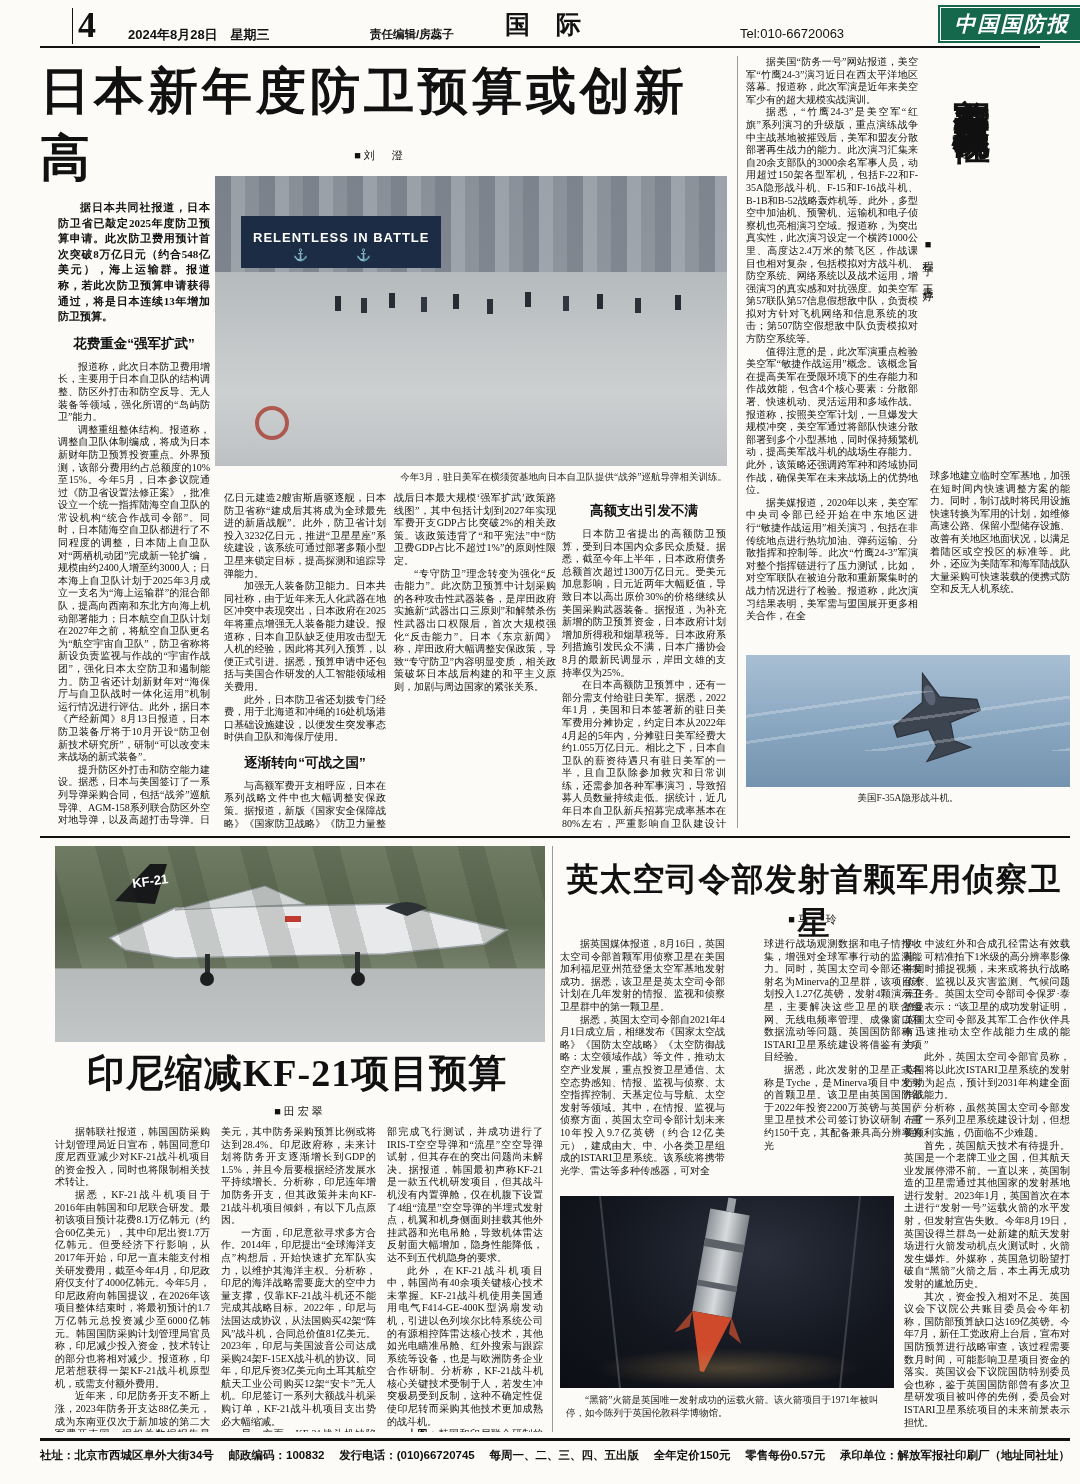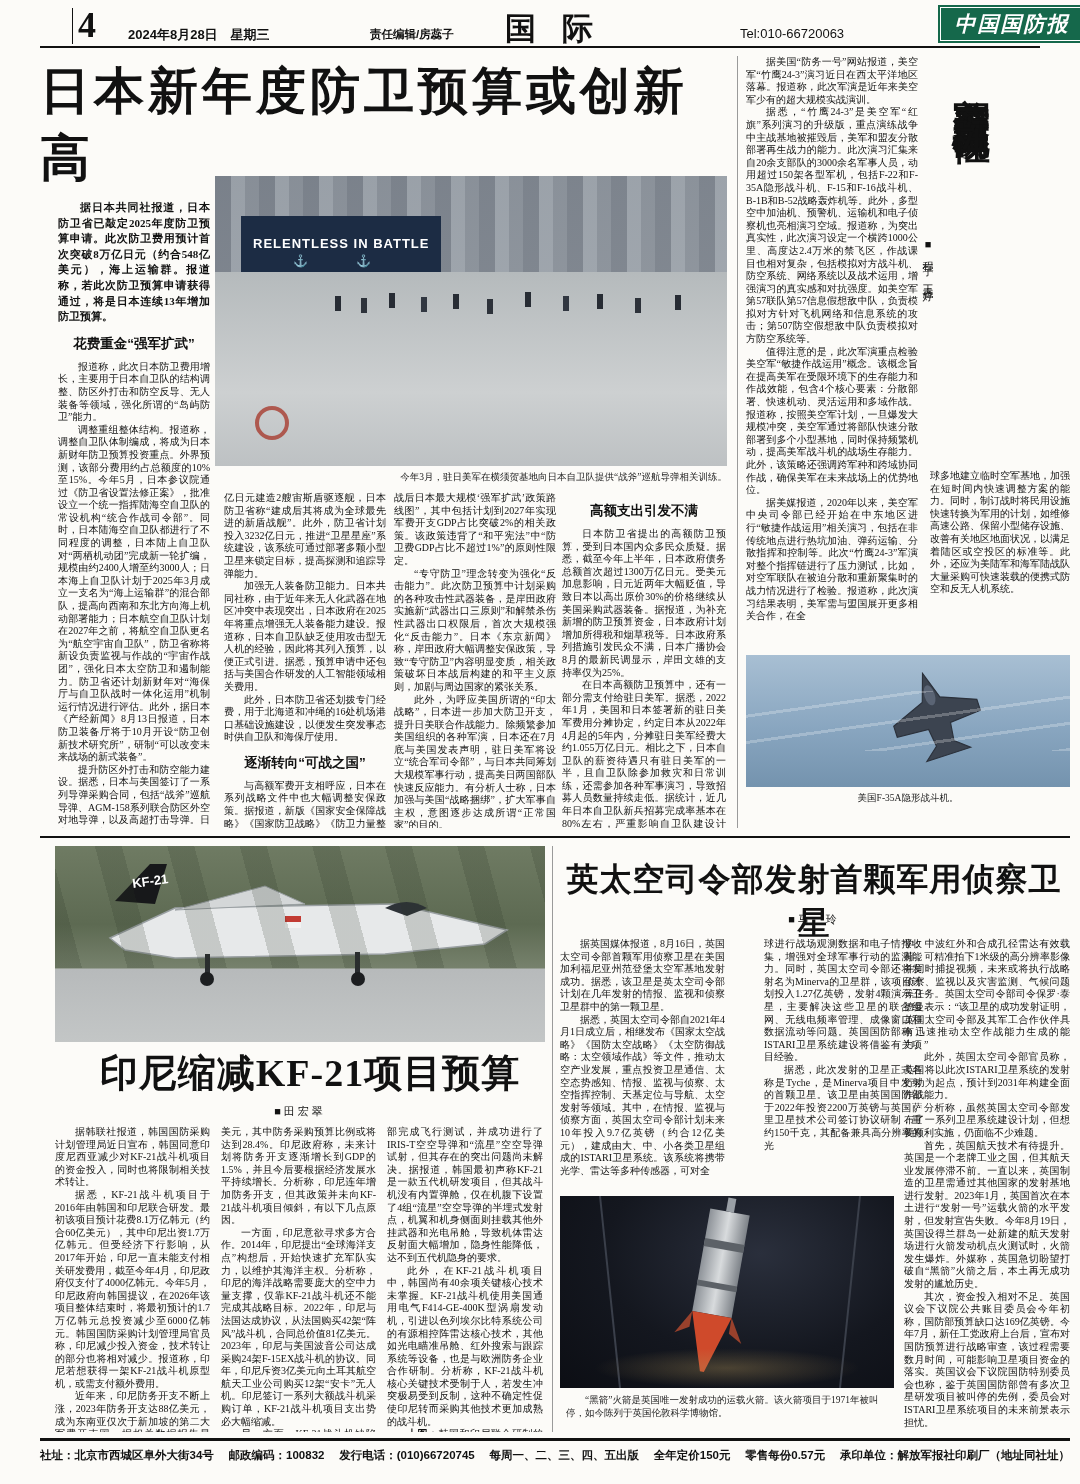--- a/index.html
+++ b/index.html
@@ -4,21 +4,21 @@
 <style>
   html,body{margin:0;padding:0;background:#e9e7e2;}
   #page{position:relative;width:1080px;height:1484px;margin:0 auto;background:#fcfbf8;
         font-family:"Liberation Serif","DejaVu Serif",serif;color:#111;overflow:hidden;}
   
   .hdr-rule{position:absolute;left:40px;top:46px;width:1000px;height:2px;background:#111;}
   .pagenum{position:absolute;left:78px;top:4px;font-size:36px;font-weight:700;font-family:"Liberation Serif",serif;}
   .pagenum-tick{position:absolute;left:72px;top:8px;width:1px;height:36px;background:#111;}
   .hdr-date{position:absolute;left:128px;top:26px;font-size:13px;font-weight:700;font-family:"Liberation Sans",sans-serif;}
   .hdr-editor{position:absolute;left:370px;top:27px;font-size:11.5px;font-weight:700;font-family:"Liberation Sans",sans-serif;}
-  .hdr-section{position:absolute;left:505px;top:8px;font-size:31px;font-weight:900;letter-spacing:26px;font-family:Liberation Serif, serif;}
+  .hdr-section{position:absolute;left:505px;top:8px;font-size:25px;font-weight:900;letter-spacing:26px;font-family:Liberation Serif, serif;}
   .hdr-tel{position:absolute;left:740px;top:26px;font-size:13px;font-family:"Liberation Sans",sans-serif;}
   .masthead{position:absolute;left:938px;top:5px;width:148px;height:38px;background:#15684b;
             display:flex;align-items:center;justify-content:center;box-shadow:inset 0 0 0 2px #15684b, inset 0 0 0 3px #ffffff;}
   .masthead span{color:#fff;font-size:21px;font-style:italic;font-weight:700;letter-spacing:2px;}
   
   .col{position:absolute;overflow:hidden;font-size:10px;line-height:12.6px;text-align:justify;}
   .col p{margin:0;text-indent:2em;}
   .col p.cont{text-indent:0;}
   .subhd{text-indent:0 !important;text-align:center;font-weight:900;font-size:13.5px;line-height:20px;
          font-family:"Liberation Sans",sans-serif;margin:9px 0 7px 0 !important;}
@@ -29,21 +29,21 @@
   
   .jp-headline{position:absolute;left:40px;top:58px;width:680px;text-align:left;
                font-family:"Liberation Sans",sans-serif;font-weight:900;font-size:50px;letter-spacing:4px;}
   .jp-byline{left:40px;top:148px;width:680px;}
   .intro{font-weight:700;font-size:11px;line-height:15.6px;}
   
   .photo{position:absolute;overflow:hidden;}
   .ship{background:linear-gradient(168deg,#8f959c 0%,#aab0b5 28%,#c6cacc 58%,#b2b6b9 100%);}
   .ship .superstruct{position:absolute;left:0;top:0;width:100%;height:96px;opacity:.85;
       background:repeating-linear-gradient(90deg,#767d87 0 16px,#9aa1a9 16px 30px,#868d96 30px 44px);}
-  .ship .banner{position:absolute;left:26px;top:40px;background:#1c2c44;color:#fff;padding:20px 12px 4px;
+  .ship .banner{position:absolute;left:26px;top:40px;background:#1c2c44;color:#fff;padding:14px 12px 4px;
       font-family:"Liberation Sans",sans-serif;font-weight:700;font-size:13px;letter-spacing:1px;text-align:center;}
   .ship .banner .anchors{font-size:12px;letter-spacing:18px;margin-top:2px;}
   .ship .deck{position:absolute;left:0;top:96px;width:100%;height:200px;
       background:linear-gradient(180deg,#b5babc,#cdd0d1 60%,#bcc0c2),
       repeating-linear-gradient(85deg,rgba(130,136,141,.45) 0 2px,rgba(0,0,0,0) 2px 58px),
       repeating-linear-gradient(-4deg,rgba(255,255,255,.5) 0 2px,rgba(0,0,0,0) 2px 30px);}
   .ship .crew{position:absolute;left:120px;top:120px;width:6px;height:15px;background:#272c34;
       box-shadow:26px 2px #2d323a,54px -3px #272c34,86px 1px #313741,118px -2px #272c34,
       152px 3px #2d323a,190px -4px #272c34,228px 0 #313741,262px -2px #272c34,300px 2px #2d323a,340px -1px #272c34;}
   .ship .ring{position:absolute;left:40px;bottom:26px;width:26px;height:26px;border:4px solid #a83c30;border-radius:50%;opacity:.8;}
@@ -54,21 +54,21 @@
   .kf .hillshade{position:absolute;left:0;top:0;width:100%;height:62%;opacity:.5;
       background:repeating-linear-gradient(75deg,rgba(40,50,35,.35) 0 26px,rgba(0,0,0,0) 26px 70px);}
   .museum{background:radial-gradient(ellipse at 60% 30%,#2a2f3c 0%,#14171f 55%,#0c0e14 100%);}
   .museum .glow{position:absolute;left:10%;bottom:0;width:80%;height:40px;
       background:radial-gradient(ellipse at center,rgba(180,150,90,.35),rgba(0,0,0,0) 70%);}
   
   .vhead{position:absolute;writing-mode:vertical-rl;text-orientation:upright;
          font-family:"Liberation Sans",sans-serif;font-weight:900;font-size:37px;letter-spacing:3px;}
   .vbyline{position:absolute;writing-mode:vertical-rl;text-orientation:upright;font-size:11px;letter-spacing:3px;}
   
-  .kf-headline{position:absolute;left:65px;top:1048px;width:490px;text-align:center;
+  .kf-headline{position:absolute;left:52px;top:1048px;width:490px;text-align:center;
                font-weight:900;font-size:38px;letter-spacing:1px;font-family:"Liberation Serif",serif;}
   .uk-headline{position:absolute;left:558px;top:858px;width:512px;text-align:center;
                font-weight:900;font-size:32px;letter-spacing:1px;font-family:"Liberation Serif",serif;}
   
   .ftr-rule{position:absolute;left:40px;top:1438px;width:1030px;height:3px;background:#111;}
   .footer{position:absolute;left:40px;top:1448px;width:1030px;display:flex;justify-content:space-between;
           font-size:11.5px;font-weight:700;font-family:Liberation Sans, sans-serif;}
 </style>
 </head>
 <body>
@@ -80,20 +80,21 @@
   <div class="hdr-date">2024年8月28日　星期三</div>
   <div class="hdr-editor">责任编辑/房蕊子</div>
   <div class="hdr-section">国际</div>
   <div class="hdr-tel">Tel:010-66720063</div>
   <div class="masthead">
     <span>中国国防报</span>
   </div>
   <div class="hdr-rule"></div>
 
   <div class="jp-headline">日本新年度防卫预算或创新高</div>
+  <div class="byline jp-byline">■刘　澄</div>
 
   <div class="photo ship" style="left:215px;top:176px;width:512px;height:290px;">
     <div class="superstruct"></div>
     <div class="banner">
       <div>RELENTLESS IN BATTLE</div>
       <div class="anchors">⚓　⚓</div>
     </div>
     <div class="deck"></div>
     <div class="crew"></div>
     <div class="ring"></div>
@@ -111,21 +112,20 @@
   <div class="col" style="left:224px;top:492px;width:162px;height:336px;">
     <p class="cont">亿日元建造2艘宙斯盾驱逐舰，日本防卫省称“建成后其将成为全球最先进的新盾战舰”。此外，防卫省计划投入3232亿日元，推进“卫星星座”系统建设，该系统可通过部署多颗小型卫星来锁定目标，提高探测和追踪导弹能力。</p>
     <p>加强无人装备防卫能力。日本共同社称，由于近年来无人化武器在地区冲突中表现突出，日本政府在2025年将重点增强无人装备能力建设。报道称，日本自卫队缺乏使用攻击型无人机的经验，因此将其列入预算，以便正式引进。据悉，预算申请中还包括与美国合作研发的人工智能领域相关费用。</p>
     <p>此外，日本防卫省还划拨专门经费，用于北海道和冲绳的16处机场港口基础设施建设，以便发生突发事态时供自卫队和海保厅使用。</p>
     <p class="subhd">逐渐转向“可战之国”</p>
     <p>与高额军费开支相呼应，日本在系列战略文件中也大幅调整安保政策。据报道，新版《国家安全保障战略》《国家防卫战略》《防卫力量整备计划》被称为“二</p>
   </div>
   <div class="col" style="left:394px;top:492px;width:162px;height:336px;">
     <p class="cont">战后日本最大规模‘强军扩武’政策路线图”，其中包括计划到2027年实现军费开支GDP占比突破2%的相关政策。该政策违背了“和平宪法”中“防卫费GDP占比不超过1%”的原则性限定。</p>
     <p>“专守防卫”理念转变为强化“反击能力”。此次防卫预算中计划采购的各种攻击性武器装备，是岸田政府实施新“武器出口三原则”和解禁杀伤性武器出口权限后，首次大规模强化“反击能力”。日本《东京新闻》称，岸田政府大幅调整安保政策，导致“专守防卫”内容明显变质，相关政策破坏日本战后构建的和平主义原则，加剧与周边国家的紧张关系。</p>
-    <p>此外，为呼应美国所谓的“印太战略”，日本进一步加大防卫开支，提升日美联合作战能力。除频繁参加美国组织的各种军演，日本还在7月底与美国发表声明，驻日美军将设立“统合军司令部”，与日本共同筹划大规模军事行动，提高美日两国部队快速反应能力。有分析人士称，日本加强与美国“战略捆绑”，扩大军事自主权，意图逐步达成所谓“正常国家”的目的。</p>
   </div>
   <div class="col" style="left:562px;top:492px;width:164px;height:336px;">
     <p class="subhd" style="margin-top:2px;">高额支出引发不满</p>
     <p>日本防卫省提出的高额防卫预算，受到日本国内众多民众质疑。据悉，截至今年上半年，日本政府债务总额首次超过1300万亿日元。受美元加息影响，日元近两年大幅贬值，导致日本以高出原价30%的价格继续从美国采购武器装备。据报道，为补充新增的防卫预算资金，日本政府计划增加所得税和烟草税等。日本政府系列措施引发民众不满，日本广播协会8月的最新民调显示，岸田文雄的支持率仅为25%。</p>
     <p>在日本高额防卫预算中，还有一部分需支付给驻日美军。据悉，2022年1月，美国和日本签署新的驻日美军费用分摊协定，约定日本从2022年4月起的5年内，分摊驻日美军经费大约1.055万亿日元。相比之下，日本自卫队的薪资待遇只有驻日美军的一半，且自卫队除参加救灾和日常训练，还需参加各种军事演习，导致招募人员数量持续走低。据统计，近几年日本自卫队新兵招募完成率基本在80%左右，严重影响自卫队建设计划。</p>
   </div>
 
   <div class="vrule" style="left:737px;top:56px;height:772px;"></div>
 
   <div class="vhead" style="left:946px;top:68px;height:420px;">美空军演习突出高机动性</div>

